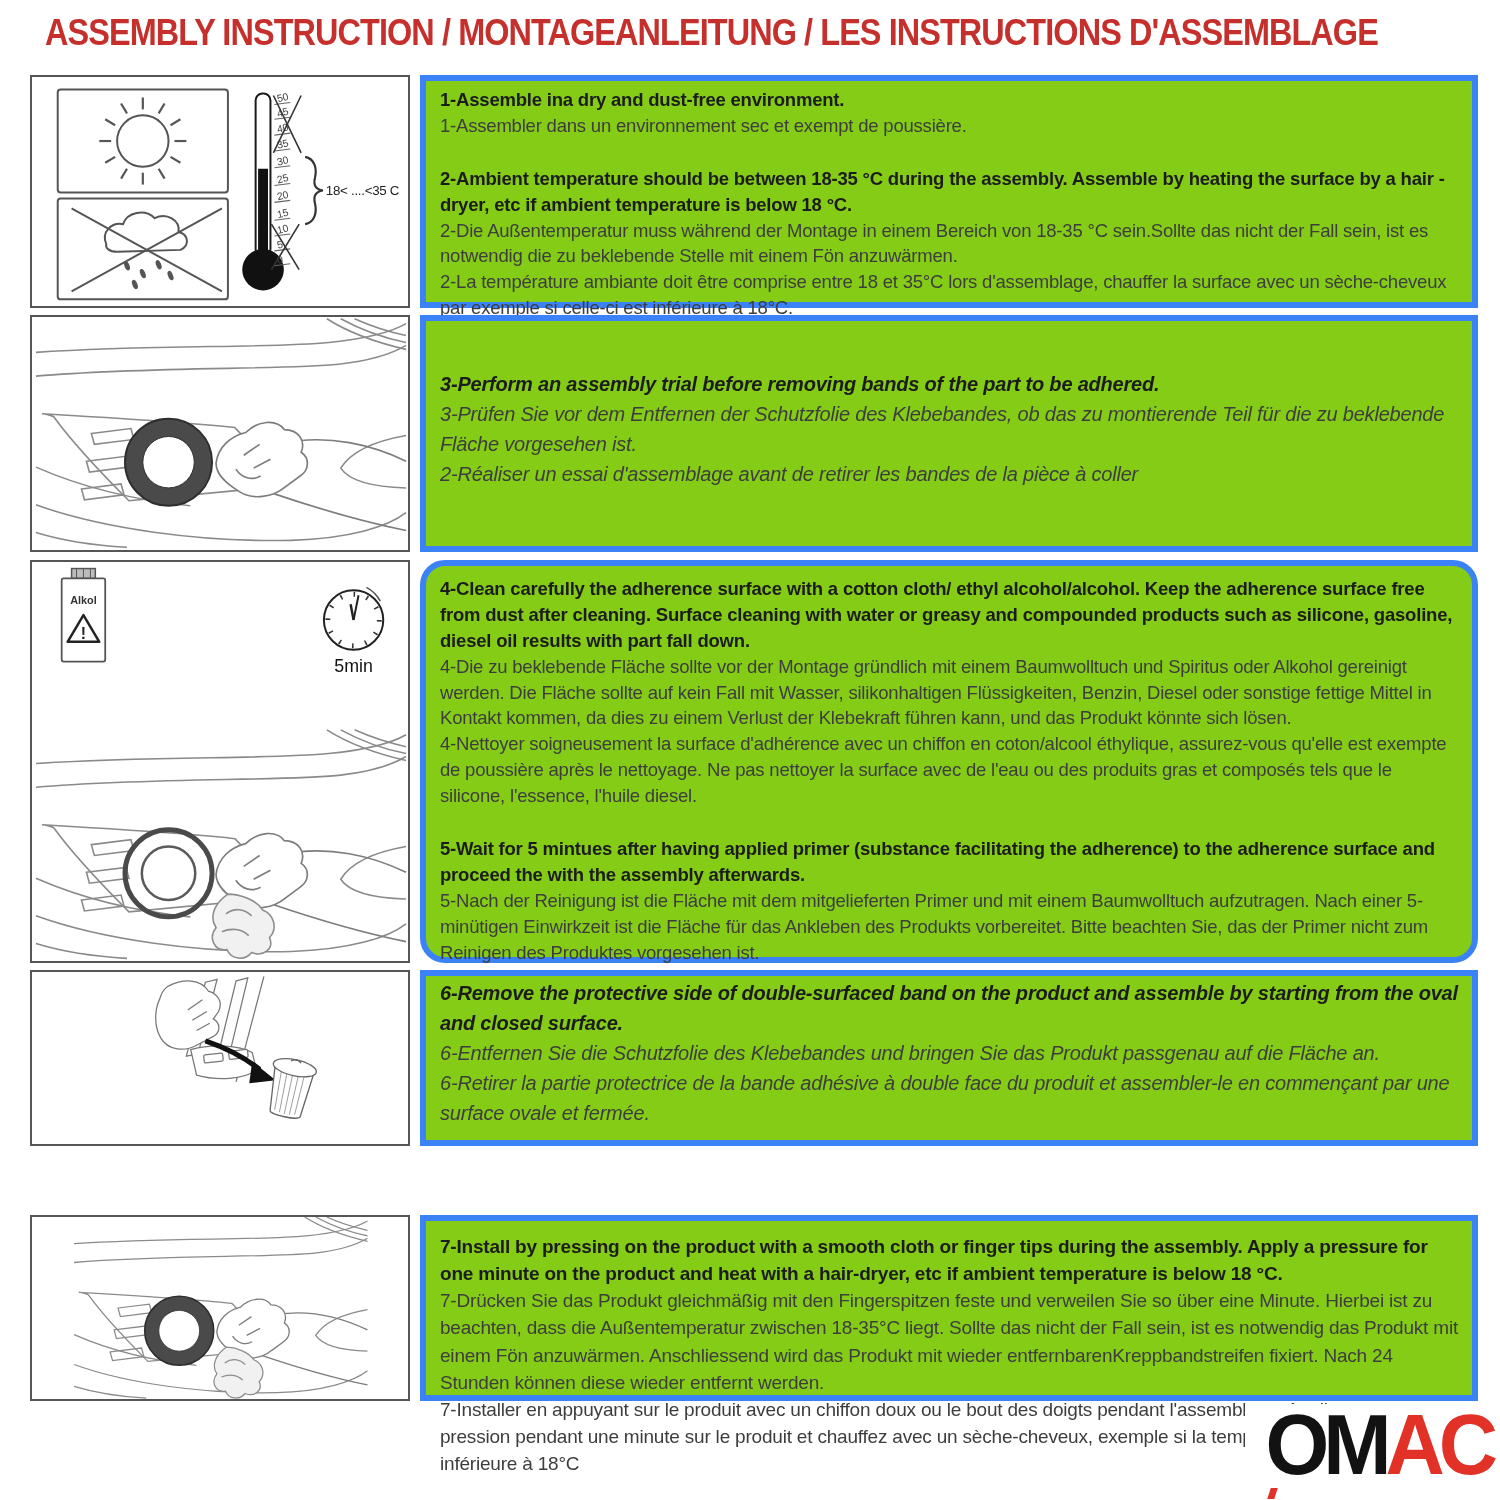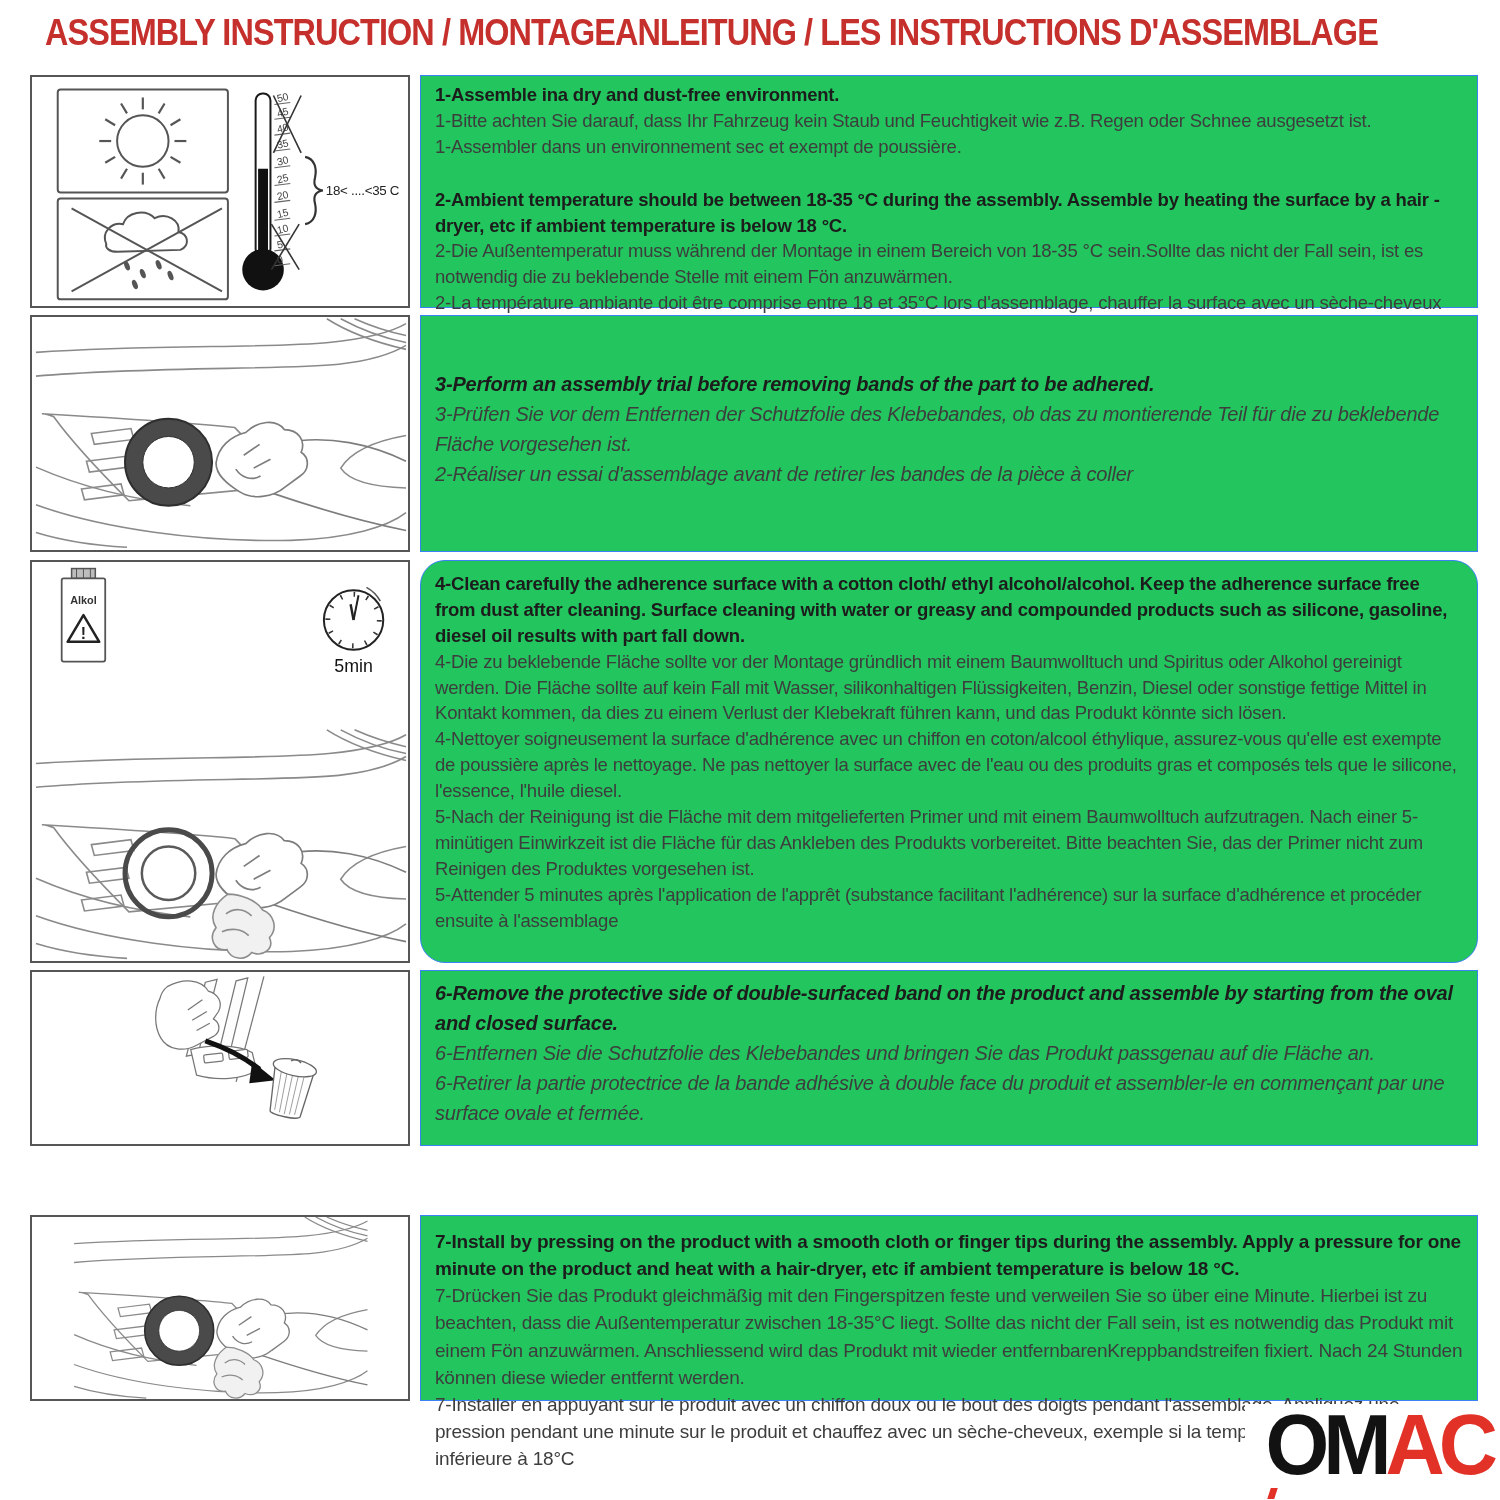--- a/index.html
+++ b/index.html
@@ -19,21 +19,21 @@
   #row2{top:315px;height:237px;}
   #row3{top:560px;height:403px;}
   #row4{top:970px;height:176px;}
   #row5{top:1215px;height:186px;}
   .illus{
     flex:0 0 380px;width:380px;border:2px solid #565656;background:#fff;
     box-sizing:border-box;
   }
   .illus svg{width:100%;height:100%;display:block;}
   .textbox{
-    flex:1;border:1px solid #3b82f6;background:#22c55e;box-sizing:border-box;
+    flex:1;border:6px solid #3b82f6;background:#84cc16;box-sizing:border-box;
     padding:6px 14px 16px 14px;
   }
   .textbox p{margin:0;}
   .center{display:flex;flex-direction:column;justify-content:center;}
   .small{font-size:18.5px;line-height:1.4;letter-spacing:-0.2px;}
   .mid{font-size:19px;line-height:1.43;letter-spacing:-0.2px;}
   .big{font-size:20px;line-height:1.5;letter-spacing:-0.2px;font-style:italic;}
   .b{font-weight:bold;color:#1c1c1c;}
   .sp{margin-top:27px !important;}
   svg text{font-family:"Liberation Sans","DejaVu Sans",sans-serif;}
@@ -168,21 +168,20 @@
           <line x1="242" y1="148" x2="270" y2="194"></line>
             <line x1="270" y1="148" x2="242" y2="194"></line>
         </g>
         <path d="M276,80 C286,82 288,92 286,101 C284,109 287,113 294,114 C287,115 284,119 286,127 C288,136 286,146 276,148" stroke="#333" stroke-width="2.2" fill="none"></path>
         <text x="297" y="119" font-size="13.5" fill="#222" letter-spacing="-0.3">18&lt; ....&lt;35 C</text>
       </g>
     </svg>
   </div>
   <div class="textbox small">
     <p class="b">1-Assemble ina dry and dust-free environment.</p>
-    <p>1-Bitte achten Sie darauf, dass Ihr Fahrzeug kein Staub und Feuchtigkeit wie z.B. Regen oder Schnee ausgesetzt ist.</p>
     <p>1-Assembler dans un environnement sec et exempt de poussière.</p>
     <p class="b sp">2-Ambient temperature should be between 18-35 °C  during the assembly. Assemble by heating the surface by a hair -dryer, etc if ambient temperature is below 18 °C.</p>
     <p>2-Die Außentemperatur muss während der Montage in einem Bereich von 18-35 °C  sein.Sollte das nicht der Fall sein, ist es notwendig die zu beklebende Stelle mit einem Fön anzuwärmen.</p>
     <p>2-La température ambiante doit être comprise entre 18 et 35°C lors d'assemblage, chauffer la surface avec un sèche-cheveux par exemple si celle-ci est inférieure à 18°C.</p>
   </div>
 </div>
 
 <div class="row" id="row2">
   <div class="illus">
     <svg viewBox="0 0 380 232">
@@ -226,20 +225,21 @@
         <use href="#ring-outline"></use>
         <use href="#hand-arm"></use>
         <use href="#cloth-wipe"></use>
       </g>
     </svg>
   </div>
   <div class="textbox small" style="padding-top:10px;border-radius:25px;">
     <p class="b">4-Clean carefully the adherence surface with a cotton cloth/ ethyl alcohol/alcohol. Keep the adherence surface free from dust after cleaning. Surface cleaning with water or greasy and compounded products such as silicone, gasoline, diesel oil results with part fall down.</p>
     <p>4-Die zu beklebende Fläche sollte vor der Montage gründlich mit einem Baumwolltuch und Spiritus oder Alkohol gereinigt werden. Die Fläche sollte auf kein Fall mit Wasser, silikonhaltigen Flüssigkeiten, Benzin, Diesel oder sonstige fettige Mittel in Kontakt kommen, da dies zu einem Verlust der Klebekraft führen kann, und das Produkt könnte sich lösen.</p>
     <p>4-Nettoyer soigneusement la surface d'adhérence avec un chiffon en coton/alcool éthylique, assurez-vous qu'elle est exempte de poussière après le nettoyage. Ne pas nettoyer la surface avec de l'eau ou des produits gras et composés tels que le silicone, l'essence, l'huile diesel.</p>
+    <p class="b sp">5-Wait for 5 mintues after having applied primer (substance facilitating the adherence) to the adherence surface and proceed the with the assembly afterwards.</p>
     <p>5-Nach der Reinigung ist die Fläche mit dem mitgelieferten Primer und mit einem Baumwolltuch aufzutragen. Nach einer 5-minütigen Einwirkzeit ist die Fläche für das Ankleben des Produkts vorbereitet. Bitte beachten Sie, das der Primer nicht zum Reinigen des Produktes vorgesehen ist.</p>
     <p>5-Attender 5 minutes après l'application de l'apprêt (substance facilitant l'adhérence) sur la surface d'adhérence et procéder ensuite à l'assemblage</p>
   </div>
 </div>
 
 <div class="row" id="row4">
   <div class="illus">
     <svg viewBox="0 0 380 235">
       <g stroke="#777" stroke-width="1.7" fill="none">
         <path d="M170,14 L186,10 L160,112 L144,115 Z" fill="#fdfdfd"></path>

